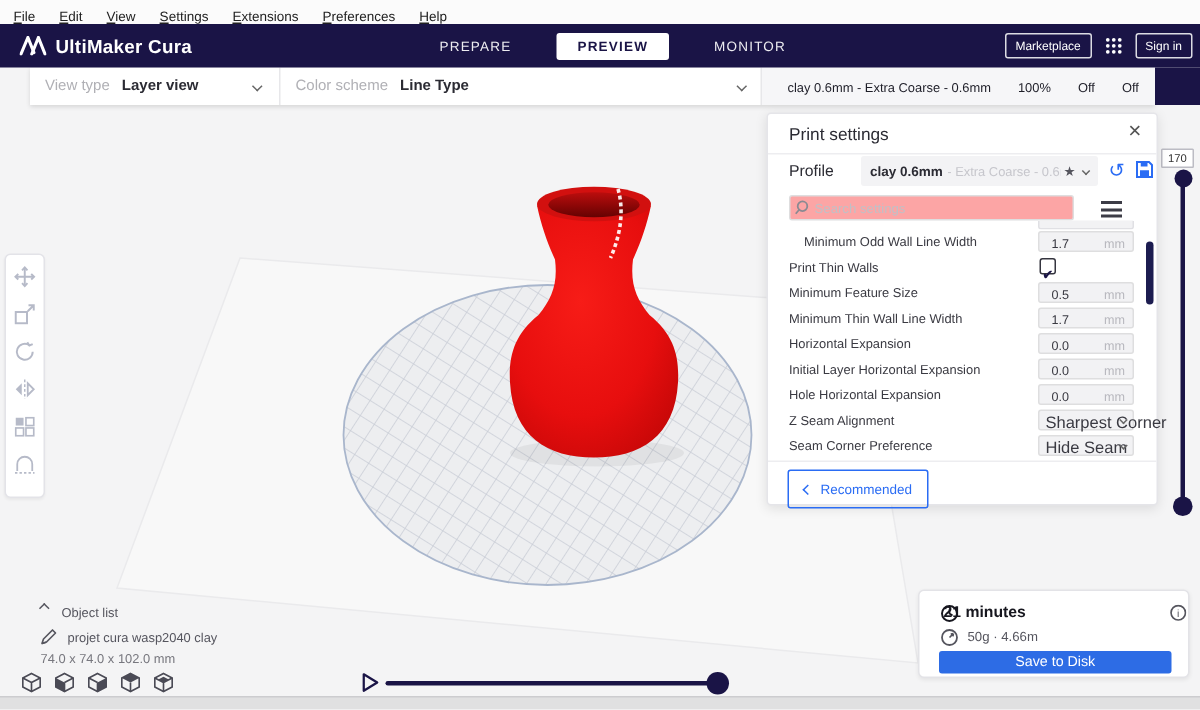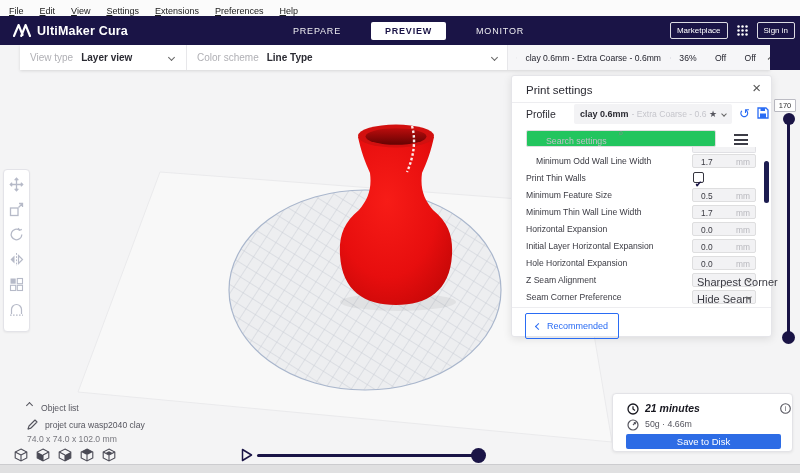--- a/index.html
+++ b/index.html
@@ -65,22 +65,22 @@
   #panel-close { position:absolute; right:10px; top:3px; font-size:15px; color:#555; cursor:pointer; }
   #panel-hdiv { position:absolute; left:0; top:26px; width:100%; border-top:1px solid #ededf0; }
   #profile-label { position:absolute; left:14px; top:32px; font-size:10.5px; color:#2b2b33; }
   #profile-dd { position:absolute; left:62px; top:28px; width:158px; height:20px; background:#f3f3f5;
                 border-radius:2px; display:flex; align-items:center; padding:0 6px; cursor:pointer; }
   #profile-dd .pv { font-size:9px; color:#2b2b33; font-weight:bold; white-space:nowrap; }
   #profile-dd .pvd { font-size:8.6px; color:#c6c6cc; white-space:nowrap; overflow:hidden; margin-left:3px; flex:1; }
   #profile-star { font-size:9px; color:#55555e; margin:0 5px 0 2px; }
   #profile-reset { position:absolute; left:227px; top:30px; color:#2a6cf4; font-size:13px; cursor:pointer; }
   #profile-save { position:absolute; left:245px; top:31px; cursor:pointer; }
-  #search-box { position:absolute; left:14px; top:54px; width:190px; height:17px; background:#22c55e;
-                border:1px solid #dededf; border-radius:2px; display:flex; align-items:center;flex-direction:column; }
+  #search-box { position:absolute; left:14px; top:54px; width:190px; height:17px; background:#fca5a5;
+                border:1px solid #dededf; border-radius:2px; display:flex; align-items:center; }
   #search-input { border:none; background:transparent; outline:none; font-size:8.8px; color:#444; width:150px;
                   font-family:"Liberation Sans", sans-serif; }
   #search-input::placeholder { color:#c0c0c6; }
   #hamburger { position:absolute; left:222px; top:58px; width:14px; cursor:pointer; }
   #hamburger div { height:2px; background:#3c3c46; margin-bottom:2.6px; }
   #partial-field { position:absolute; left:180px; top:71px; width:64px; height:6px; background:#f2f2f4;
                    border:1px solid #e0e0e4; border-top:none; border-radius:0 0 2px 2px; }
   .srow { position:absolute; left:0; width:250px; height:15px; }
   .rlabel { position:absolute; left:14px; top:2px; font-size:8.6px; color:#3a3a42; white-space:nowrap; }
   .rlabel.indent { left:24px; }
@@ -110,21 +110,21 @@
   #viewcubes { left:14px; top:448px; z-index:5; display:flex; gap:8px; }
   .vcube { cursor:pointer; }
 
   
   #play-btn { left:241px; top:448px; z-index:5; cursor:pointer; }
   #sim-track { left:257px; top:454px; width:222px; height:3.4px; background:#1a1446; border-radius:2px; z-index:5; }
 
   
   #stats { left:612px; top:393px; width:181px; height:59px; background:#fff; border:1px solid #e3e3e7;
            border-radius:4px; z-index:8; box-shadow:0 1px 3px rgba(0,0,0,.07); }
-  #stat-time { position:absolute; left:32px; top:8px; font-size:10.5px; font-weight:bold; color:#17171f;font-style:italic; }
+  #stat-time { position:absolute; left:16px; top:8px; font-size:10.5px; font-weight:bold; color:#17171f; }
   #stat-material { position:absolute; left:32px; top:25px; font-size:8.8px; color:#55555e; }
   #save-btn { position:absolute; left:13px; top:40px; width:155px; height:15px; background:#2d6ce5; border-radius:2px;
               color:#fff; font-size:9.5px; text-align:center; line-height:15px; cursor:pointer; }
 
   #bottom-strip { left:0; top:464px; width:800px; height:9px; background:#e0e0e1; border-top:1px solid #cccccf; z-index:4; }
 </style>
 </head>
 <body>
 
 <svg id="scene" class="abs" viewBox="0 0 800 473">
@@ -243,21 +243,21 @@
     <span id="summary-profile">clay 0.6mm - Extra Coarse - 0.6mm</span>
     <svg width="12" height="12" viewBox="0 0 12 12">
       <rect x="0" y="0" width="12" height="12" rx="2" fill="#1a1446"></rect>
       <g fill="#fff">
           <rect x="2" y="2" width="2.2" height="2.2"></rect>
           <rect x="7.4" y="2" width="2.2" height="2.2"></rect>
       <rect x="2" y="7.4" width="2.2" height="2.2"></rect>
           <rect x="7.4" y="7.4" width="2.2" height="2.2"></rect>
         </g>
     </svg>
-    <span class="sum-val">36%</span>
+    <span class="sum-val">100%</span>
     <svg width="13" height="12" viewBox="0 0 13 12">
       <path d="M2,10.5 V6 L6.5,1.8 L11,6 V10.5" fill="none" stroke="#1a1446" stroke-width="1.3" stroke-linejoin="round"></path>
       <line x1="1" y1="11" x2="12" y2="11" stroke="#1a1446" stroke-width="1.2" stroke-dasharray="1.6,1.4"></line>
     </svg>
     <span class="sum-val">Off</span>
     <svg width="13" height="12" viewBox="0 0 13 12">
       <path d="M6.5,0.5 V6.5 M3.8,4.4 L6.5,7.2 L9.2,4.4" fill="none" stroke="#1a1446" stroke-width="1.3" stroke-linejoin="round"></path>
       <line x1="1.5" y1="10.5" x2="11.5" y2="10.5" stroke="#1a1446" stroke-width="1.3" stroke-dasharray="1.7,1.5"></line>
     </svg>
     <span class="sum-val">Off</span>

